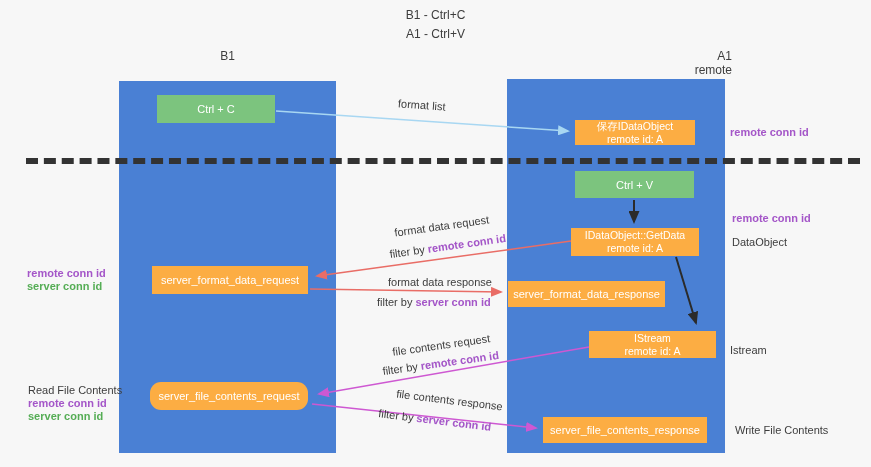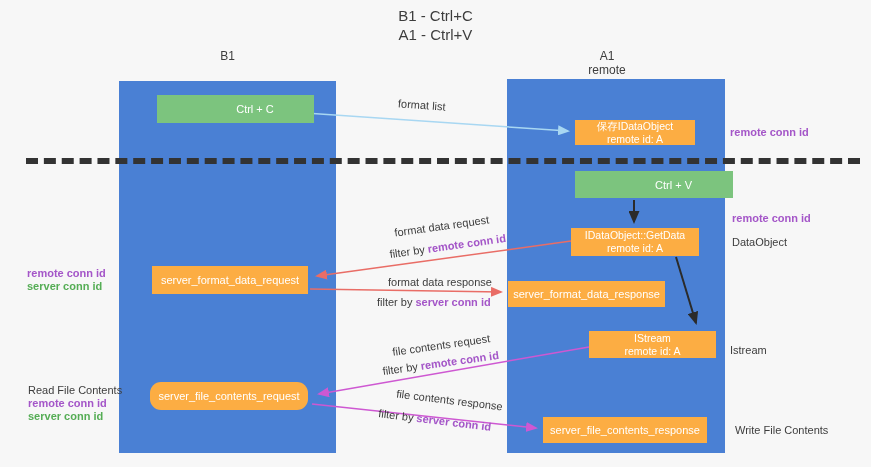--- a/index.html
+++ b/index.html
@@ -6,37 +6,37 @@
   #canvas{
     position:relative;
     width:871px;height:467px;
     background:var(--c-bg,#f7f7f7);
     font-family:"Liberation Sans",sans-serif;
     overflow:hidden;
   }
   .abs{position:absolute;}
   
   #title{left:0;top:6px;width:871px;text-align:center;
-    font-size:15px;line-height:19px;color:var(--c-text-dark,#3d3d3d);}
+    font-size:12px;line-height:19px;color:var(--c-text-dark,#3d3d3d);}
   .col-header{text-align:center;font-size:12px;line-height:14px;
     color:var(--c-text-dark,#3d3d3d);top:49px;}
   #hdr-left{left:119px;width:217px;}
-  #hdr-right{left:498px;width:218px;}
+  #hdr-right{left:514px;width:218px;text-align:right;}
   
   .column{background:var(--c-column-blue,#4a80d4);}
   #col-left{left:119px;top:81px;width:217px;height:372px;}
   #col-right{left:507px;top:79px;width:218px;height:374px;}
   
   #separator{left:26px;top:158px;width:834px;height:0;
     border-top:6px dashed #333;}
   
   .node{display:flex;align-items:center;justify-content:center;
     color:#fff;text-align:center;font-size:11px;white-space:nowrap;}
   .node.two-line{flex-direction:column;font-size:10.5px;line-height:13px;}
-  .green{background:var(--c-node-green,#7cc47e);padding-left:39px;}
+  .green{background:var(--c-node-green,#7cc47e);}
   .orange{background:var(--c-node-orange,#fcad43);}
   #node-ctrl-c{left:157px;top:95px;width:118px;height:28px;}
   #node-save-dataobject{left:575px;top:120px;width:120px;height:25px;}
   #node-ctrl-v{left:575px;top:171px;width:119px;height:27px;}
   #node-getdata{left:571px;top:228px;width:128px;height:28px;}
   #node-istream{left:589px;top:331px;width:127px;height:27px;}
   #node-format-request{left:152px;top:266px;width:156px;height:28px;}
   #node-format-response{left:508px;top:281px;width:157px;height:26px;}
   #node-file-request{left:150px;top:382px;width:158px;height:28px;border-radius:11px;}
   #node-file-response{left:543px;top:417px;width:164px;height:26px;}

